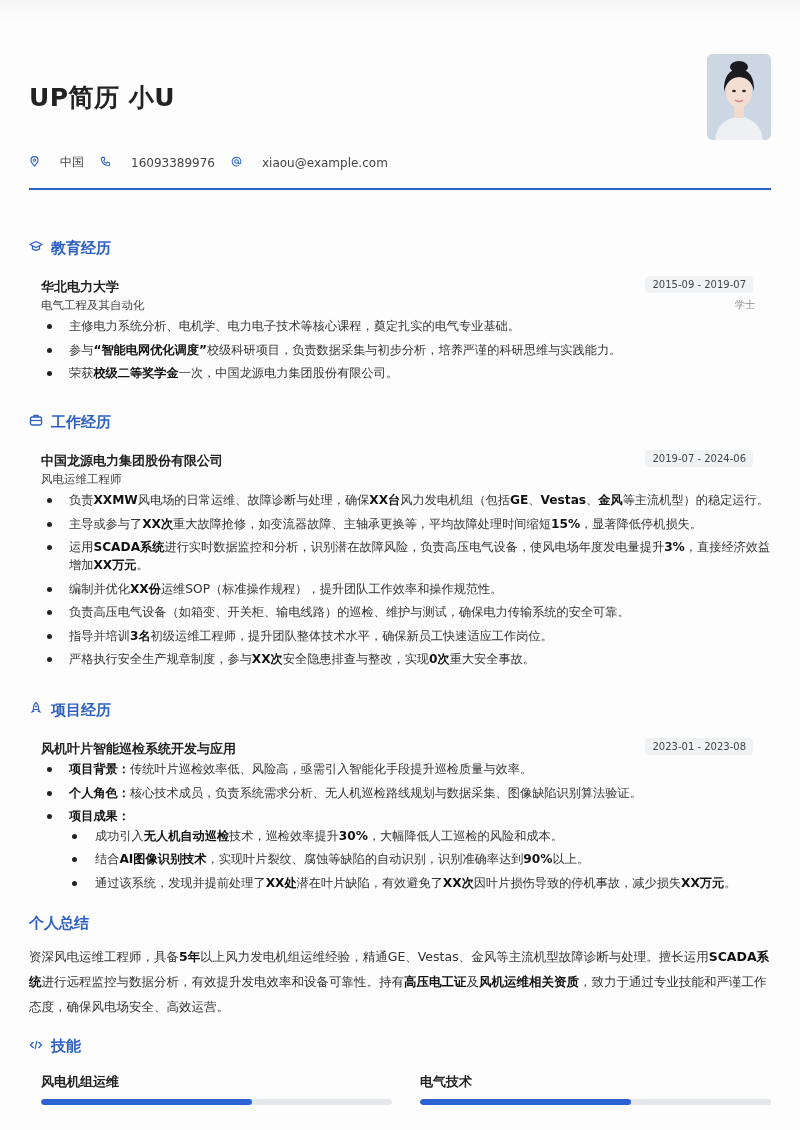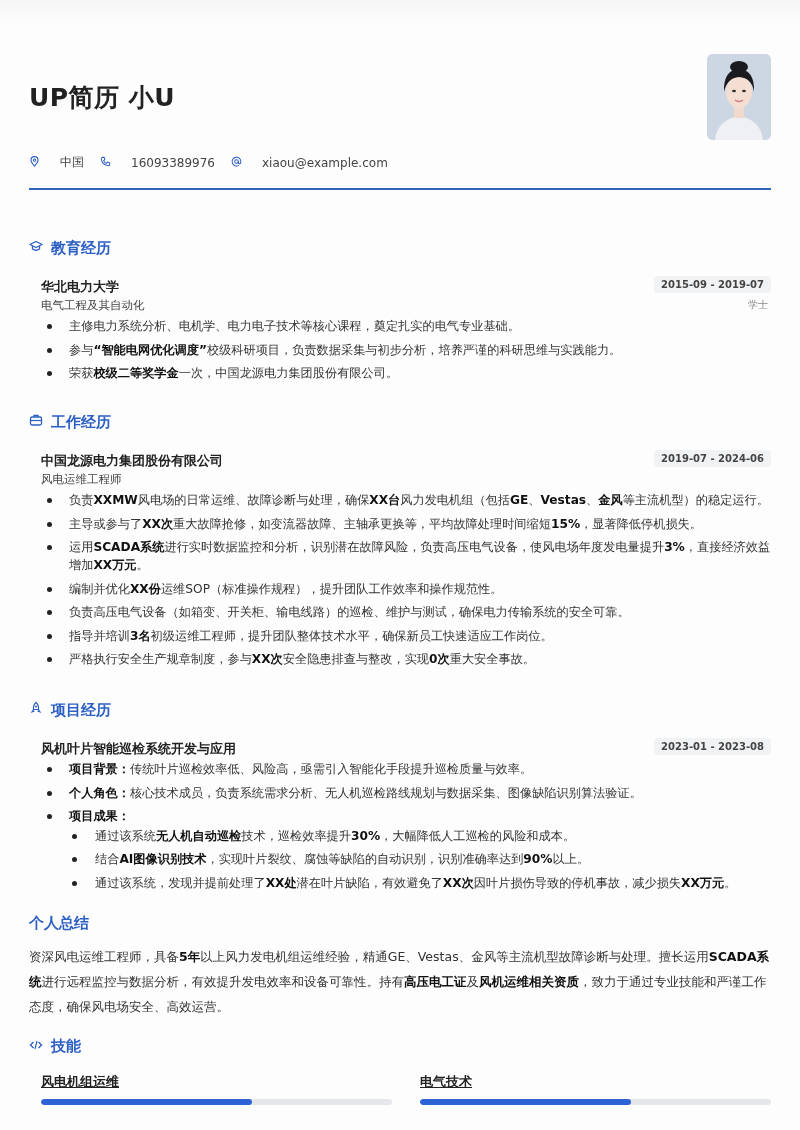--- a/index.html
+++ b/index.html
@@ -13,33 +13,33 @@
   .contacts { position: absolute; left: 0; top: 130px; display: flex; gap: 16px; font-size: 12px; color: #444; align-items: center; }
   .contact { display: flex; align-items: center; gap: 20px; }
   .contact svg { width: 11px; height: 11px; }
   .divider { position: absolute; left: 0; right: 0; top: 164px; height: 2px; background: #2e63c1; width: 742px; }
   .section { position: relative; }
   .sec-title { display: flex; align-items: center; gap: 8px; color: #2b5fc4; font-size: 15px; font-weight: bold; height: 24px; margin-top: 13px; }
   .sec-title svg { width: 14px; height: 14px; }
   .entry { position: relative; padding-left: 12px; }
   .entry-title { font-size: 13px; font-weight: bold; color: #222; }
   .entry-sub { font-size: 11.5px; color: #444; margin-top: 2px; }
-  .date-badge { position: absolute; right: 0; top: -2px; background: #f1f2f4; color: #444; font-size: 10px; padding: 3px 7px; border-radius: 4px; font-weight: bold; }
-  .degree { position: absolute; right: 3px; top: 20px; font-size: 10px; color: #888; }
+  .date-badge { position: absolute; right: 18px; top: -2px; background: #f1f2f4; color: #444; font-size: 10px; padding: 3px 7px; border-radius: 4px; }
+  .degree { position: absolute; right: 16px; top: 20px; font-size: 10px; color: #888; }
   ul.bul { list-style: none; margin-top: 4px; }
   ul.bul li { position: relative; padding-left: 28px; font-size: 12.2px; line-height: 18px; margin-bottom: 5.5px; color: #333; padding-right: 0; }
   ul.bul li::before { content: ""; position: absolute; left: 6px; top: 7px; width: 5px; height: 5px; border-radius: 50%; background: #222; }
   ul.sub { list-style: none; margin-top: 4px; }
   ul.sub li { position: relative; padding-left: 28px; font-size: 12.2px; line-height: 18px; margin-bottom: 5.5px; }
   ul.sub li::before { content: ""; position: absolute; left: 5px; top: 7px; width: 5px; height: 5px; border-radius: 50%; background: #222; }
   b { color: #111; }
   .summary { font-size: 12.5px; line-height: 25px; color: #333; margin-top: 8px; }
   .skills { display: flex; gap: 28px; padding-left: 12px; margin-top: 14px; }
   .skill { width: 351px; }
-  .skill-name { font-size: 13px; font-weight: bold; color: #222; text-decoration: underline; }
+  .skill-name { font-size: 13px; font-weight: bold; color: #222; }
   .bar { margin-top: 8px; height: 6px; border-radius: 3px; background: #e5e7eb; overflow: hidden; }
   .bar-fill { height: 100%; background: #2c62d6; border-radius: 3px; }
 </style>
 </head>
 <body>
 
 <div class="topband"></div>
 <div class="page">
 
   <div class="header">
@@ -140,21 +140,21 @@
     </div>
     <div class="entry" style="margin-top:18px;">
       <div class="entry-title">风机叶片智能巡检系统开发与应用</div>
       <div class="date-badge">2023-01 - 2023-08</div>
       <ul class="bul" style="margin-top:2px;">
           <li><b>项目背景：</b><span>传统叶片巡检效率低、风险高，亟需引入智能化手段提升巡检质量与效率。</span></li>
           <li><b>个人角色：</b><span>核心技术成员，负责系统需求分析、无人机巡检路线规划与数据采集、图像缺陷识别算法验证。</span></li>
           <li><b>项目成果：</b></li>
         </ul>
       <ul class="sub" style="margin-top:-4px; padding-left:26px;">
-          <li><span>通过该系统</span><b>无人机自动巡检</b><span>技术，巡检效率提升</span><b>30%</b><span>，大幅降低人工巡检的风险和成本。</span></li>
+          <li><span>成功引入</span><b>无人机自动巡检</b><span>技术，巡检效率提升</span><b>30%</b><span>，大幅降低人工巡检的风险和成本。</span></li>
           <li><span>结合</span><b>AI图像识别技术</b><span>，实现叶片裂纹、腐蚀等缺陷的自动识别，识别准确率达到</span><b>90%</b><span>以上。</span></li>
           <li><span>通过该系统，发现并提前处理了</span><b>XX处</b><span>潜在叶片缺陷，有效避免了</span><b>XX次</b><span>因叶片损伤导致的停机事故，减少损失</span><b>XX万元</b><span>。</span></li>
         </ul>
     </div>
   </div>
 
   <div class="section" style="margin-top:20px;">
     <div class="sec-title">
       <span>个人总结</span>
     </div>

